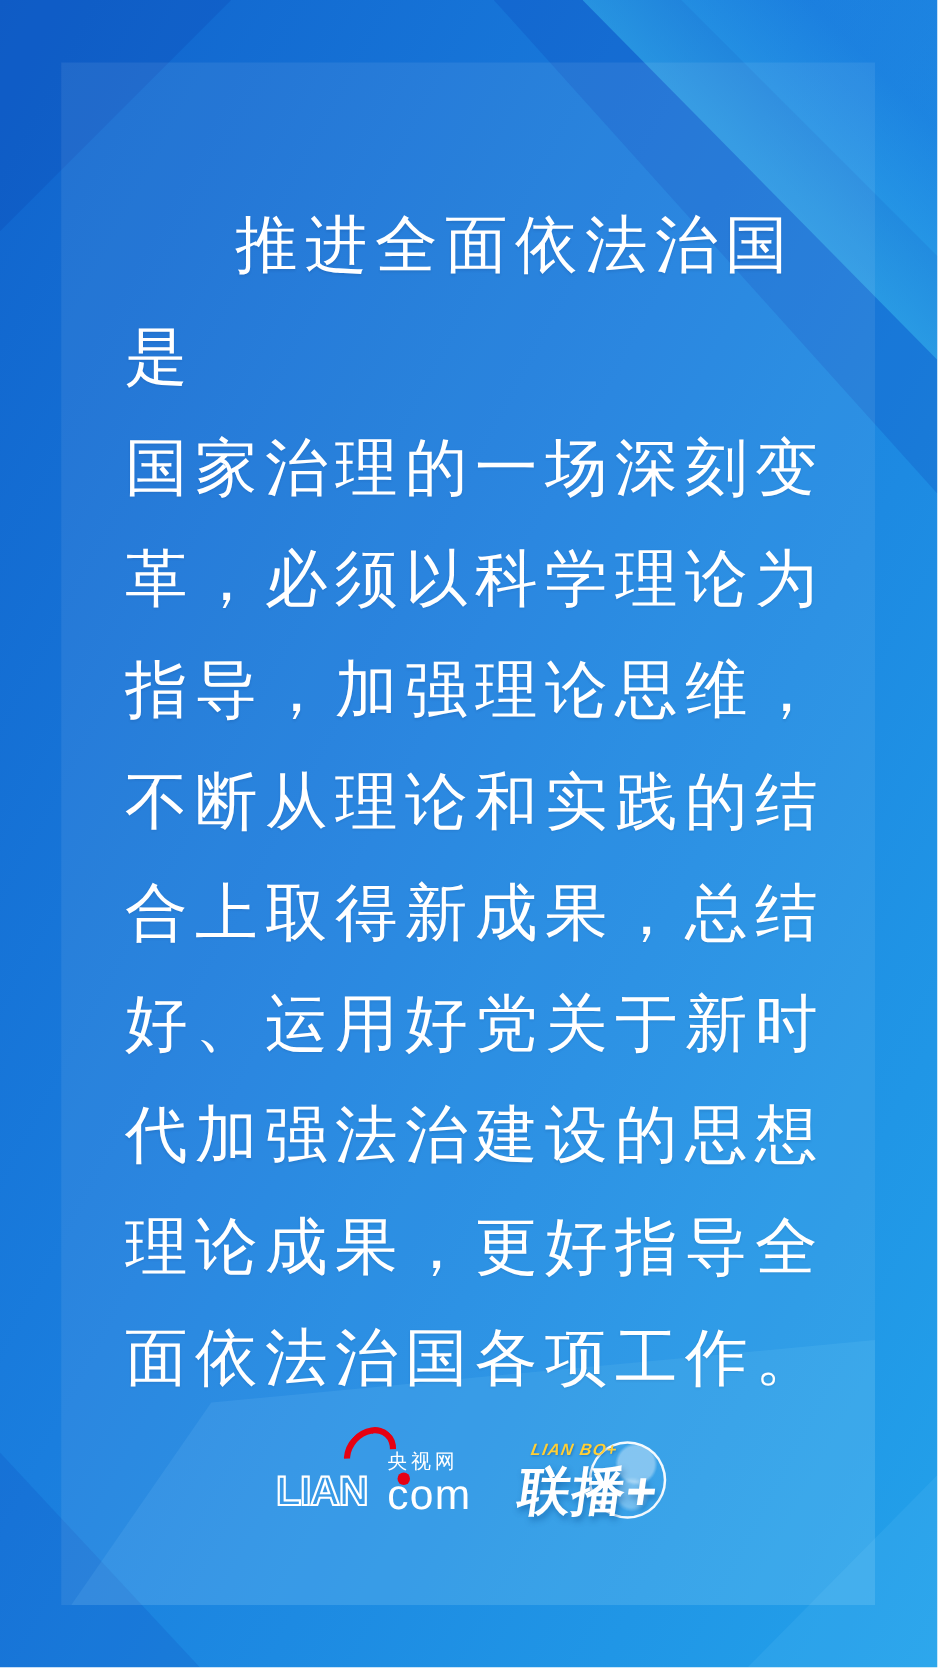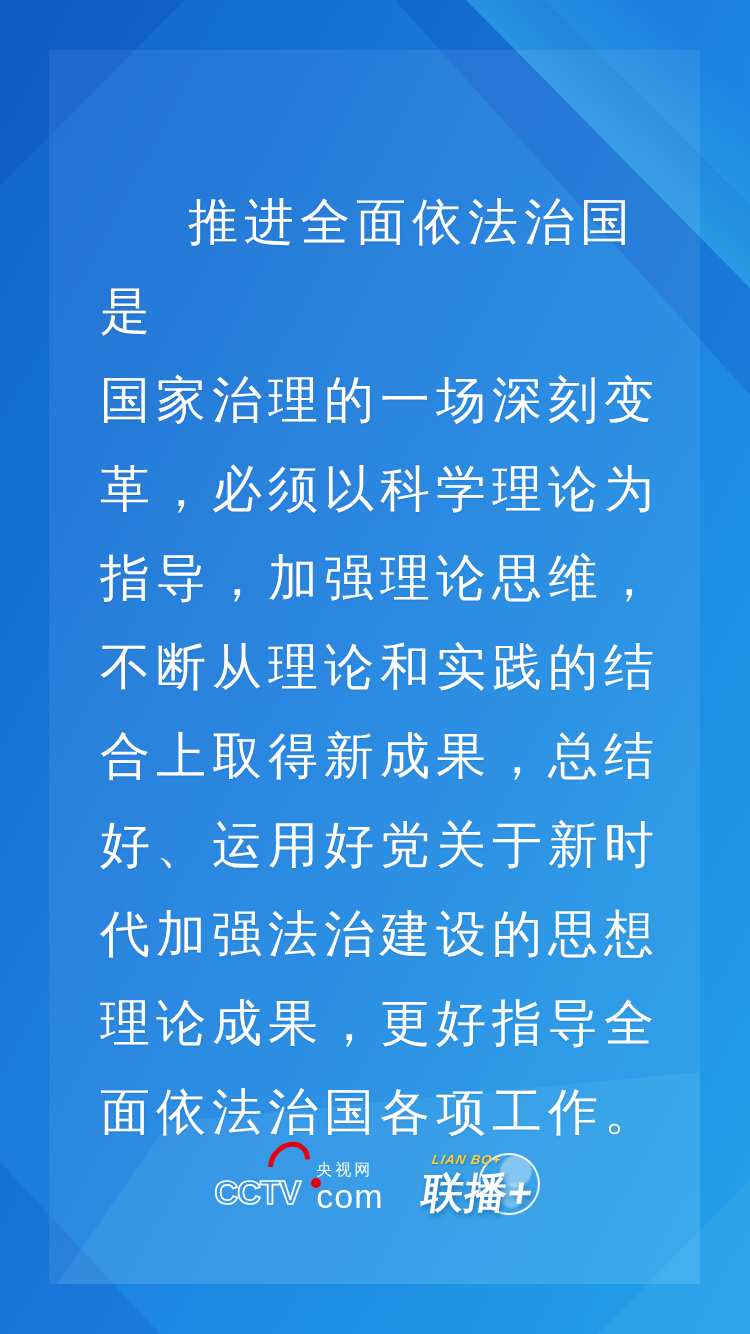--- a/index.html
+++ b/index.html
@@ -64,21 +64,21 @@
 
   
   .panel {
     position: absolute; left: 49px; top: 50px;
     width: 651px; height: 1234px;
     background: rgba(255, 255, 255, 0.075);
   }
 
   
   .quote {
-    position: absolute; left: 100px; top: 178px; width: 566px;
+    position: absolute; left: 100px; top: 152px; width: 566px;
     color: var(--text-color);
     font-size: 50px; line-height: 89px; letter-spacing: 6px;
     font-weight: 300;
     white-space: pre-line;
     text-indent: 88px;
     text-shadow: 0 1px 2px rgba(0, 40, 100, 0.12);
   }
 
   
   .footer {
@@ -160,21 +160,21 @@
 不断从理论和实践的结
 合上取得新成果，总结
 好、运用好党关于新时
 代加强法治建设的思想
 理论成果，更好指导全
 面依法治国各项工作。</div>
 
   <div class="footer">
 
     <div class="cctv-logo">
-      <span class="cctv-word">CCTV</span>
+      <span class="cctv-word">LIAN</span>
       <span class="cctv-swoosh"></span>
       <span class="cctv-dot"></span>
       <span class="cctv-cn-block">
         <span class="cctv-cn-name">央视网</span>
         <span class="cctv-domain">com</span>
       </span>
     </div>
 
     <div class="lianbo-logo">
       <span class="lianbo-globe"></span>

